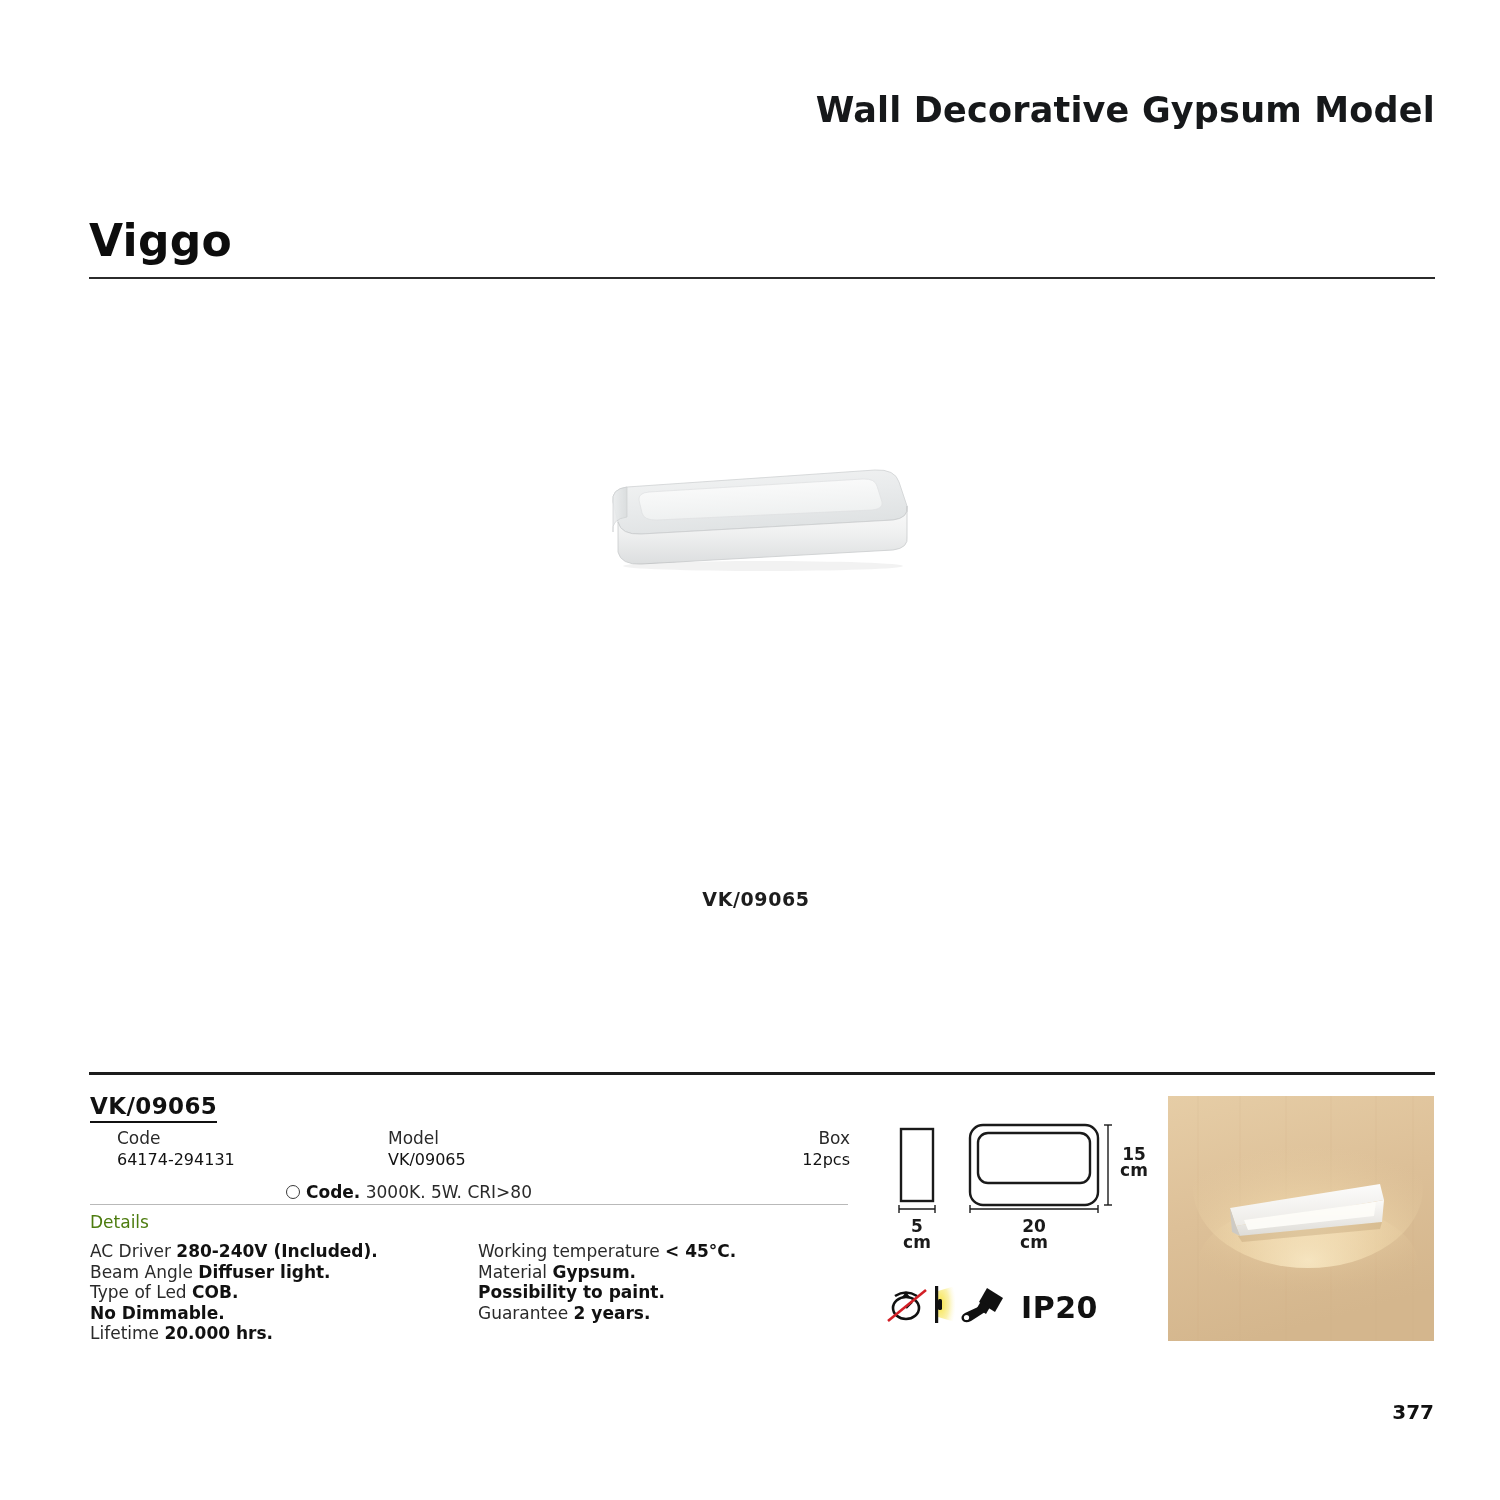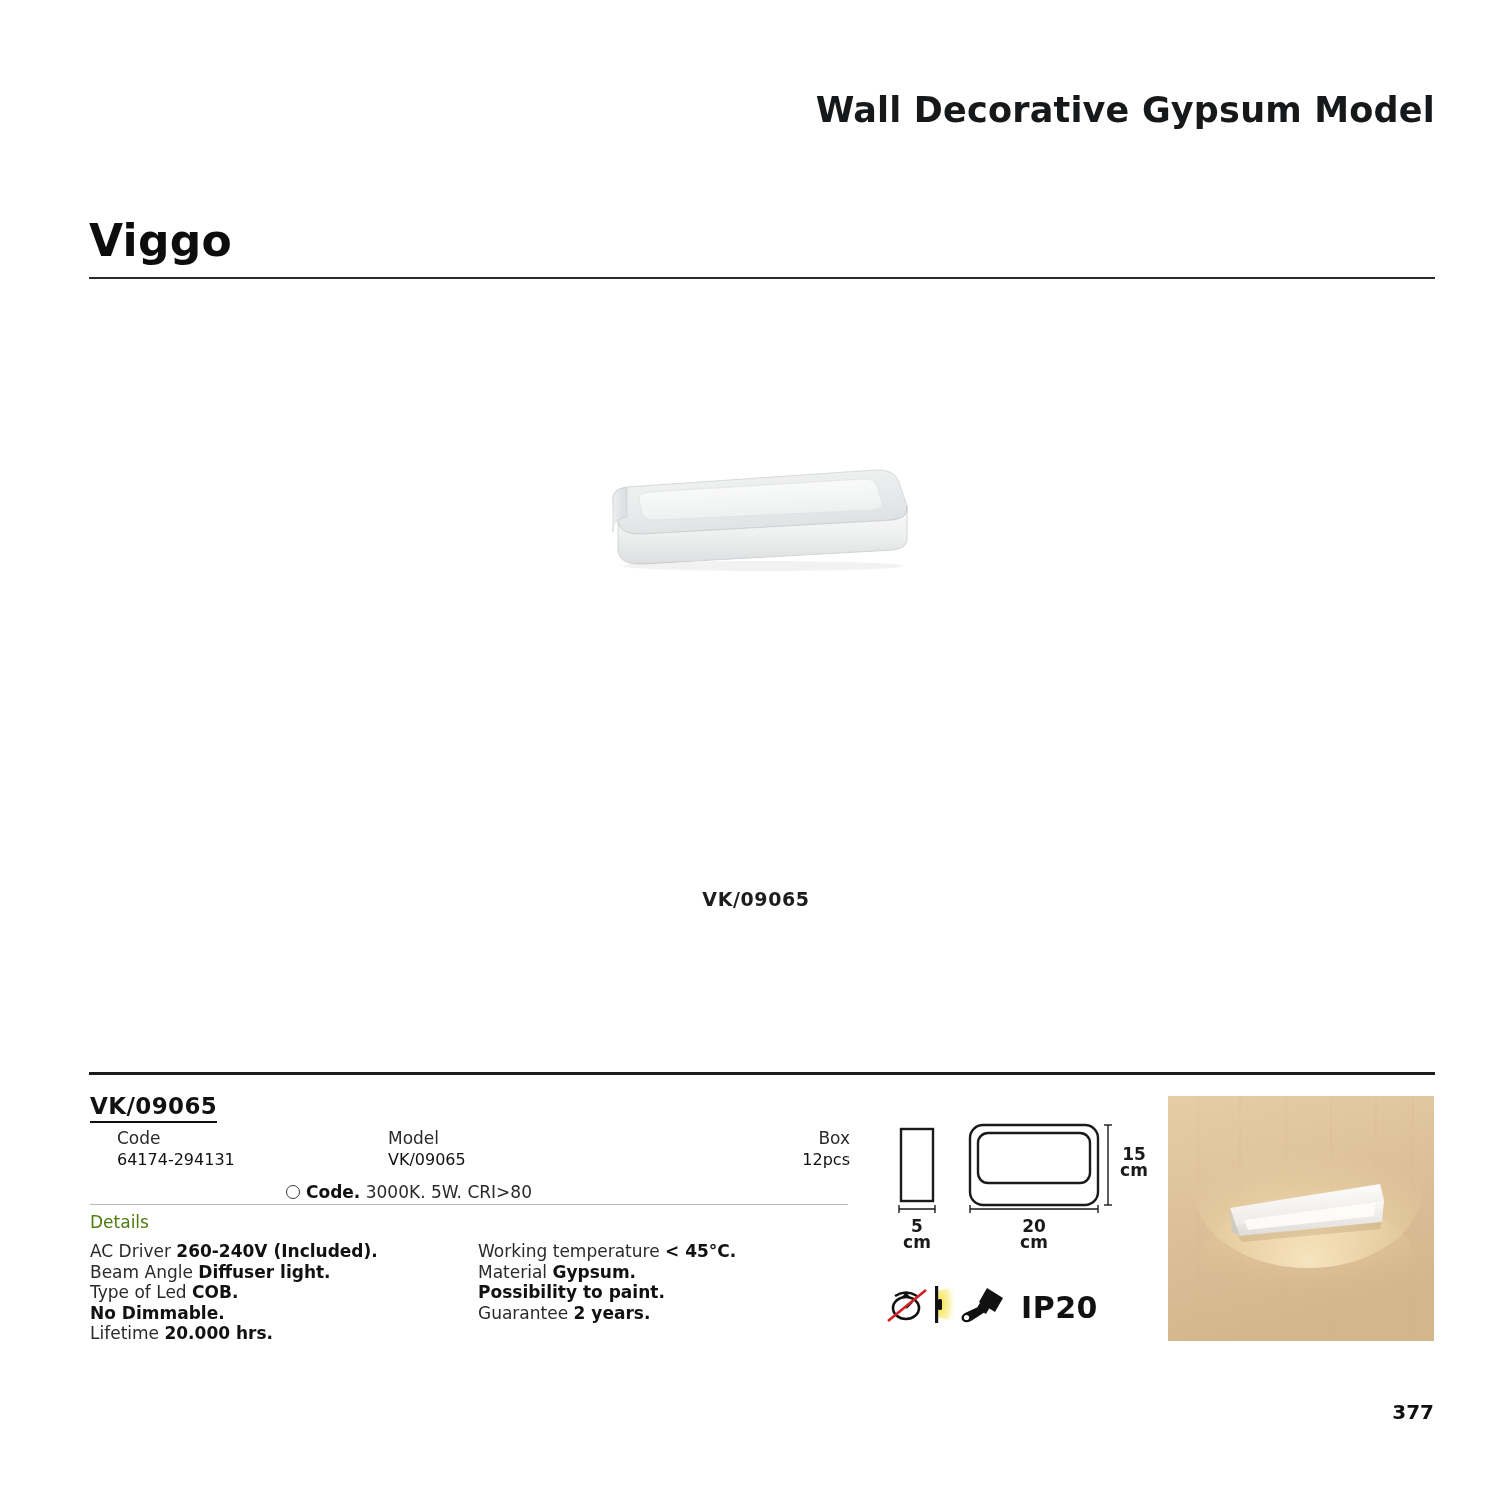--- a/index.html
+++ b/index.html
@@ -181,21 +181,21 @@
   <div class="variant">
     <span class="swatch" style="background: rgb(255, 255, 255);"></span><b>Code.</b>
     <span>3000K. 5W. CRI&gt;80</span>
   </div>
 
   <div class="thin-rule"></div>
 
   <div class="details-label">Details</div>
 
   <div class="details-col left">
-      <div><span>AC Driver </span><b>260-240V (Included).</b></div>
+      <div><span>AC Driver </span><b>280-240V (Included).</b></div>
       <div><span>Beam Angle </span><b>Diffuser light.</b></div>
       <div><span>Type of Led </span><b>COB.</b></div>
       <div><b>No Dimmable.</b></div>
       <div><span>Lifetime </span><b>20.000 hrs.</b></div>
     </div>
   <div class="details-col right">
       <div><span>Working temperature </span><b>&lt; 45°C.</b></div>
       <div><span>Material </span><b>Gypsum.</b></div>
       <div><b>Possibility to paint.</b></div>
       <div><span>Guarantee </span><b>2 years.</b></div>

